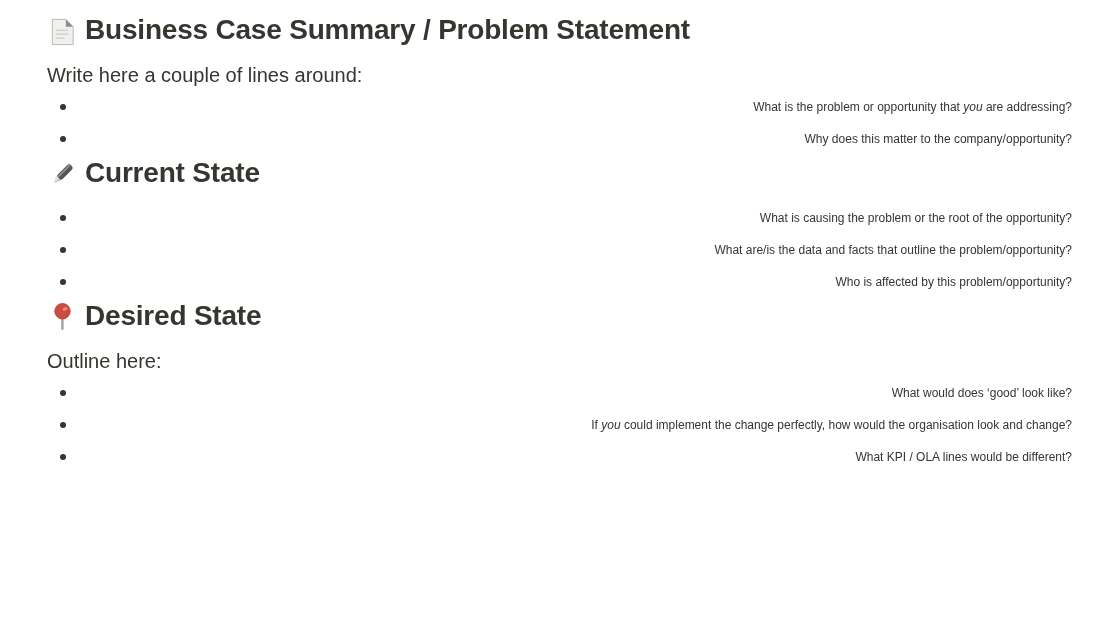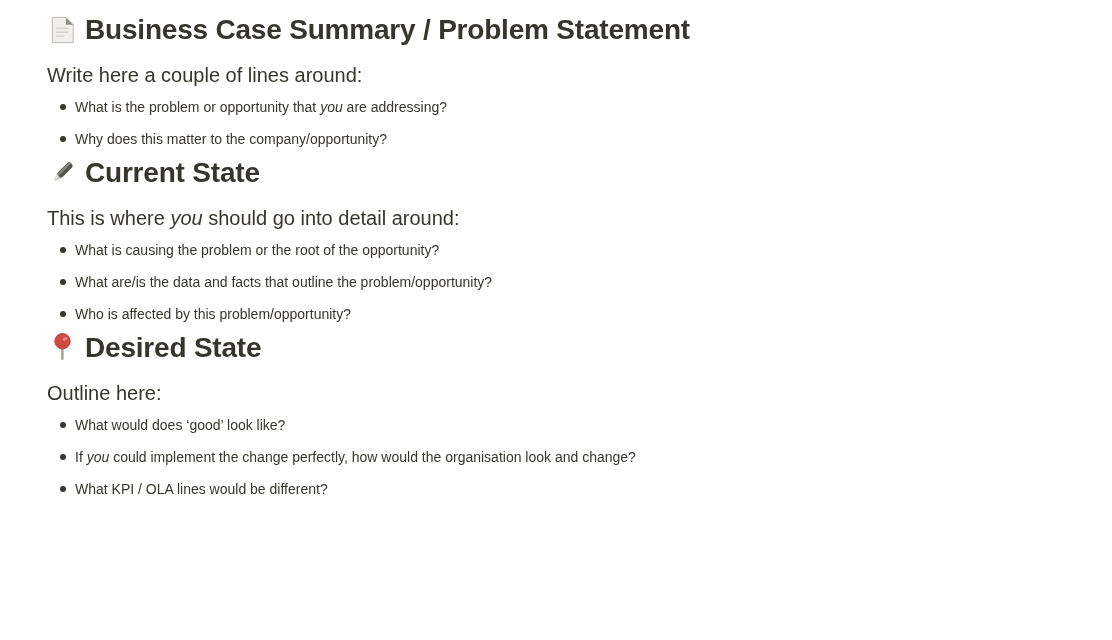--- a/index.html
+++ b/index.html
@@ -12,21 +12,21 @@
     min-height: 640px;
     font-family: "Liberation Sans", "DejaVu Sans", sans-serif;
     color: #37352f;
   }
   .page {
     padding: 12px 40px 40px 47px;
   }
   .section + .section { }
   h1.section-title {
     display: flex;
-    align-items: center;
+    align-items: flex-end;
     gap: 7px;
     margin: 0 0 12px 0;
     font-size: 28px;
     line-height: 1.25;
     font-weight: 700;
     letter-spacing: -0.2px;
     color: #37352f;
   }
   .heading-icon {
     width: 31px;
@@ -44,22 +44,23 @@
     line-height: 24px;
   }
   ul.bullet-list {
     list-style: none;
     margin: 0;
     padding: 0;
   }
   ul.bullet-list > li {
     position: relative;
     padding: 4px 0 4px 28px;
-    font-size: 14px;
+    font-size: 12px;
     line-height: 24px;
+    text-align: right;
   }
   ul.bullet-list > li::before {
     content: "";
     position: absolute;
     left: 13px;
     top: 13px;
     width: 6px;
     height: 6px;
     border-radius: 50%;
     background: #37352f;
@@ -98,21 +99,20 @@
           <g transform="rotate(-45 16 16)">
             <rect x="10" y="12.6" width="19" height="6.8" rx="3.2" fill="#57554f"></rect>
             <rect x="10" y="13.4" width="19" height="2.2" rx="1.1" fill="#8a8882"></rect>
             <path d="M3.5 16 L10.5 12.8 L10.5 19.2 Z" fill="#c9c7c3"></path>
             <path d="M3.5 16 L10.5 12.8 L10.5 16 Z" fill="#e4e2de"></path>
           </g>
         </svg>
       </span>
       <span>Current State</span>
     </h1>
-    <p class="intro"><span>This is where </span><span class="seg-italic">you</span><span> should go into detail around:</span></p>
     <ul class="bullet-list">
       <li><span>What is causing the problem or the root of the opportunity?</span></li>
       <li><span>What are/is the data and facts that outline the problem/opportunity?</span></li>
       <li><span>Who is affected by this problem/opportunity?</span></li>
     </ul>
   </section>
 
   <section class="section">
     <h1 class="section-title">
       <span class="heading-icon">

